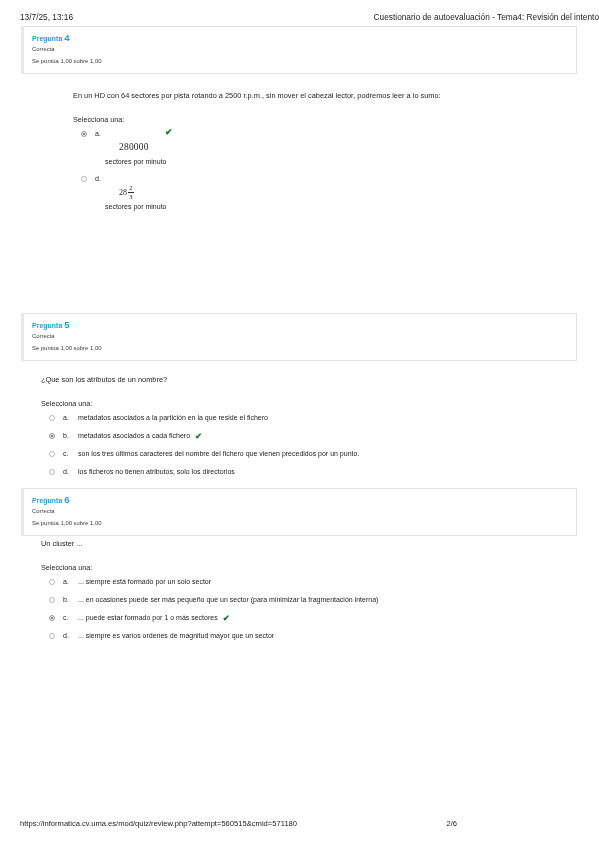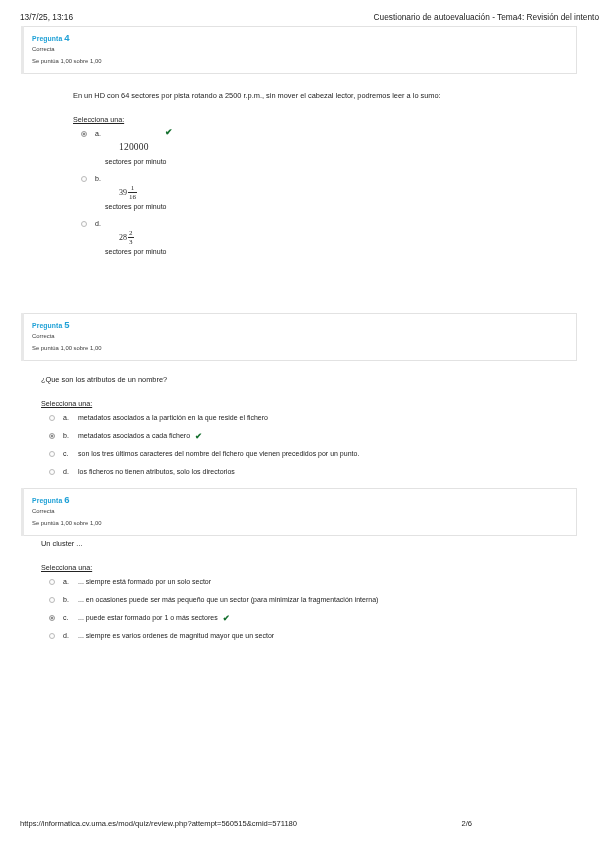--- a/index.html
+++ b/index.html
@@ -100,21 +100,20 @@
     font-size: 7.4px;
     color: #232323;
     line-height: 11px;
     margin: 0 0 13px 0;
   }
   .answer-prompt {
     font-size: 7.2px;
     color: #232323;
     line-height: 11px;
     margin: 0 0 4px 0;
-    text-decoration: underline;
   }
 
   
   .answers-simple {
     margin: 0;
     padding: 0;
   }
   .ans-row {
     position: relative;
     display: flex;
@@ -255,21 +254,21 @@
     color: #1b1b1b;
   }
   .print-footer .url {
     position: absolute;
     left: 20px;
     top: 0;
     white-space: nowrap;
   }
   .print-footer .pageno {
     position: absolute;
-    right: 9px;
+    right: 24px;
     top: 0;
     white-space: nowrap;
     text-align: center;
   }
 </style>
 </head>
 <body>
 
 <div class="print-header">
   <span class="date">13/7/25, 13:16</span>
@@ -293,42 +292,25 @@
 
   <div class="answers-math">
 
     <div class="ans-block">
       <div class="head">
         <span class="radio checked"></span>
         <span class="ans-letter">a.</span>
         <span class="tick-abs" style="left:92px;top:-2px;">✔</span>
       </div>
       <div class="math-value">
-        <span class="plain">120000</span>
+        <span class="plain">280000</span>
       </div>
       <div class="unit">sectores por minuto</div>
     </div>
 
-    <div class="ans-block">
-      <div class="head">
-        <span class="radio"></span>
-        <span class="ans-letter">b.</span>
-      </div>
-      <div class="math-value">
-        <span class="mixed">
-          <span class="whole">39</span>
-          <span class="frac">
-            <span class="top">1</span>
-            <span class="bar"></span>
-            <span class="bot">16</span>
-          </span>
-        </span>
-      </div>
-      <div class="unit">sectores por minuto</div>
-    </div>
 
 
     <div class="ans-block">
       <div class="head">
         <span class="radio"></span>
         <span class="ans-letter">d.</span>
       </div>
       <div class="math-value">
         <span class="mixed">
           <span class="whole">28</span>

